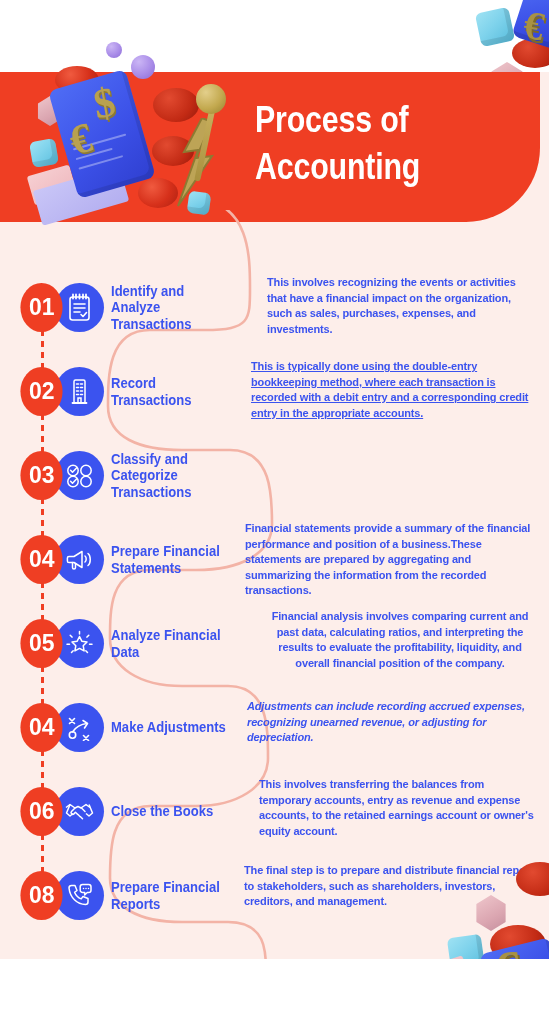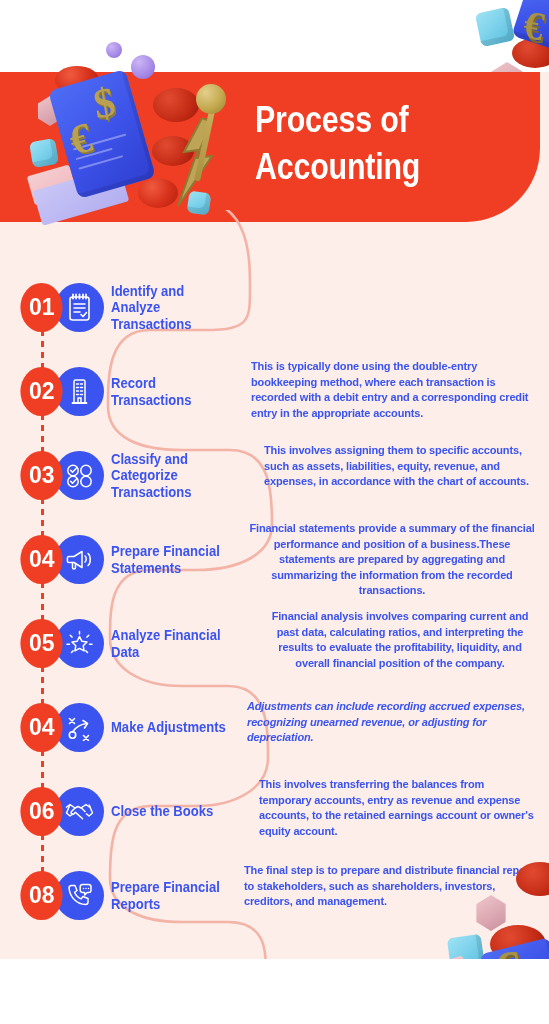--- a/index.html
+++ b/index.html
@@ -222,73 +222,73 @@
     <div class="icon-circle">
       <svg width="27" height="29" viewBox="0 0 27 29" fill="none" stroke="#ffffff" stroke-width="1.6">
         <rect x="4" y="4" width="19" height="23" rx="2.5"></rect>
         <path d="M7 1.5v4M10 1.5v4M13.5 1.5v4M17 1.5v4M20 1.5v4" stroke-width="1.8" stroke-linecap="round"></path>
         <path d="M8 11h11M8 15h11M8 19h6" stroke-linecap="round"></path>
         <path d="M15 21.5l2 2 3.5-4" stroke-linecap="round" stroke-linejoin="round"></path>
       </svg>
     </div>
     <div class="step-title">Identify and Analyze
 Transactions</div>
+    <div class="step-desc" style="left:267px;top:-8px;width:268px;">This involves recognizing the events or activities that have a financial impact on the organization, such as sales, purchases, expenses, and investments.</div>
   </div>
 
   <div class="step" style="top:367px;">
     <div class="num-circle">
         <span>02</span>
       </div>
     <div class="icon-circle">
       <svg width="25" height="29" viewBox="0 0 25 29" fill="none" stroke="#ffffff" stroke-width="1.5">
         <rect x="7" y="3" width="11" height="23" rx="1.5"></rect>
         <path d="M5.5 26h14" stroke-linecap="round" stroke-width="1.8"></path>
         <path d="M9.5 7h2M13.5 7h2M9.5 10.5h2M13.5 10.5h2M9.5 14h2M13.5 14h2M9.5 17.5h2M13.5 17.5h2" stroke-linecap="round"></path>
         <path d="M11 21h3v5h-3z"></path>
       </svg>
     </div>
     <div class="step-title">Record
 Transactions</div>
-    <div class="step-desc" style="left:251px;top:-8px;width:284px;">This is typically done using the double-entry bookkeeping method, where each transaction is recorded with a debit entry and a corresponding credit entry in the appropriate accounts.</div>
+    <div class="step-desc" style="left:251px;top:-8px;width:284px;text-decoration:underline;">This is typically done using the double-entry bookkeeping method, where each transaction is recorded with a debit entry and a corresponding credit entry in the appropriate accounts.</div>
   </div>
 
   <div class="step" style="top:451px;">
     <div class="num-circle">
         <span>03</span>
       </div>
     <div class="icon-circle">
       <svg width="29" height="27" viewBox="0 0 29 27" fill="none" stroke="#ffffff" stroke-width="1.5">
         <circle cx="8" cy="8.5" r="5.2"></circle>
         <path d="M5.6 8.3l1.9 2 4-4.4" stroke-linecap="round" stroke-linejoin="round"></path>
         <circle cx="21" cy="8.5" r="5.2"></circle>
         <circle cx="8" cy="19.5" r="5.2"></circle>
         <path d="M5.6 19.3l1.9 2 4-4.4" stroke-linecap="round" stroke-linejoin="round"></path>
         <circle cx="21" cy="19.5" r="5.2"></circle>
       </svg>
     </div>
     <div class="step-title">Classify and Categorize
 Transactions</div>
-    <div class="step-desc" style="left:264px;top:-8px;width:272px;">This involves assigning them to specific accounts, such as assets, liabilities, equity, revenue, and expenses, in accordance with the chart of accounts.</div>
   </div>
 
   <div class="step" style="top:535px;">
     <div class="num-circle">
         <span>04</span>
       </div>
     <div class="icon-circle">
       <svg width="29" height="25" viewBox="0 0 29 25" fill="none" stroke="#ffffff" stroke-width="1.5">
         <path d="M4 9.5h5l8-5v16l-8-5H4a1.6 1.6 0 0 1-1.6-1.6v-2.8A1.6 1.6 0 0 1 4 9.5z" stroke-linejoin="round"></path>
         <path d="M7.5 15.5v5a1.5 1.5 0 0 0 3 0v-4" stroke-linecap="round"></path>
         <path d="M20 9c1.6 1.2 1.6 4.8 0 6" stroke-linecap="round"></path>
         <path d="M23 6.5c3 2.2 3 9.8 0 12" stroke-linecap="round"></path>
       </svg>
     </div>
     <div class="step-title">Prepare Financial
 Statements</div>
-    <div class="step-desc" style="left:245px;top:-14px;width:294px;text-align:center;">Financial statements provide a summary of the financial performance and position of a business.These statements are prepared by aggregating and summarizing the information from the recorded transactions.</div>
+    <div class="step-desc" style="left:245px;top:-14px;width:294px;">Financial statements provide a summary of the financial performance and position of a business.These statements are prepared by aggregating and summarizing the information from the recorded transactions.</div>
   </div>
 
   <div class="step" style="top:619px;">
     <div class="num-circle">
         <span>05</span>
       </div>
     <div class="icon-circle">
       <svg width="29" height="29" viewBox="0 0 29 29" fill="none" stroke="#ffffff" stroke-width="1.5">
         <path d="M14.5 7.5l2.3 4.7 5.2.8-3.8 3.7.9 5.2-4.6-2.5-4.6 2.5.9-5.2-3.8-3.7 5.2-.8z" stroke-linejoin="round"></path>
         <path d="M14.5 2.5v2.6M5.2 6.2l1.8 1.9M23.8 6.2L22 8.1M2 15.2h2.5M24.5 15.2H27M6.5 23.5l1.7-1.8M22.5 23.5l-1.7-1.8" stroke-linecap="round"></path>

